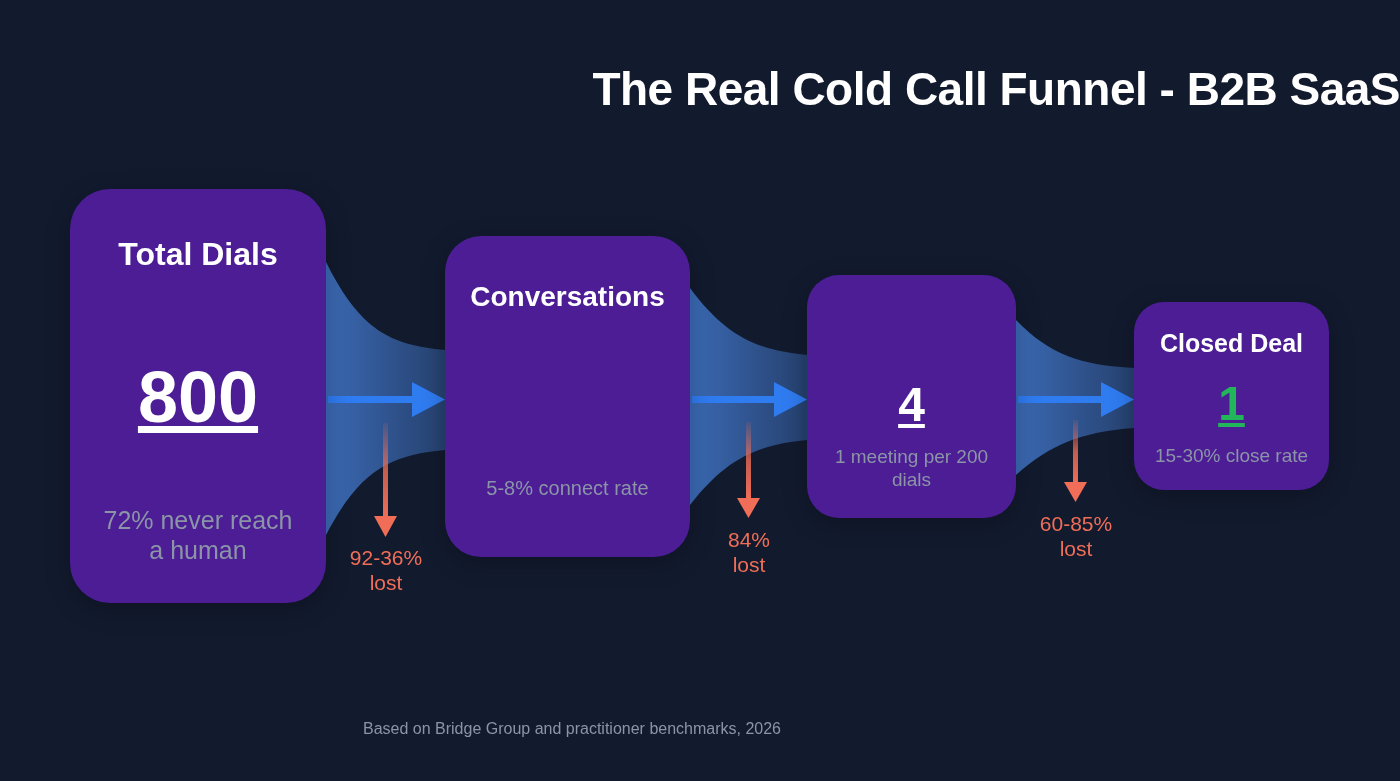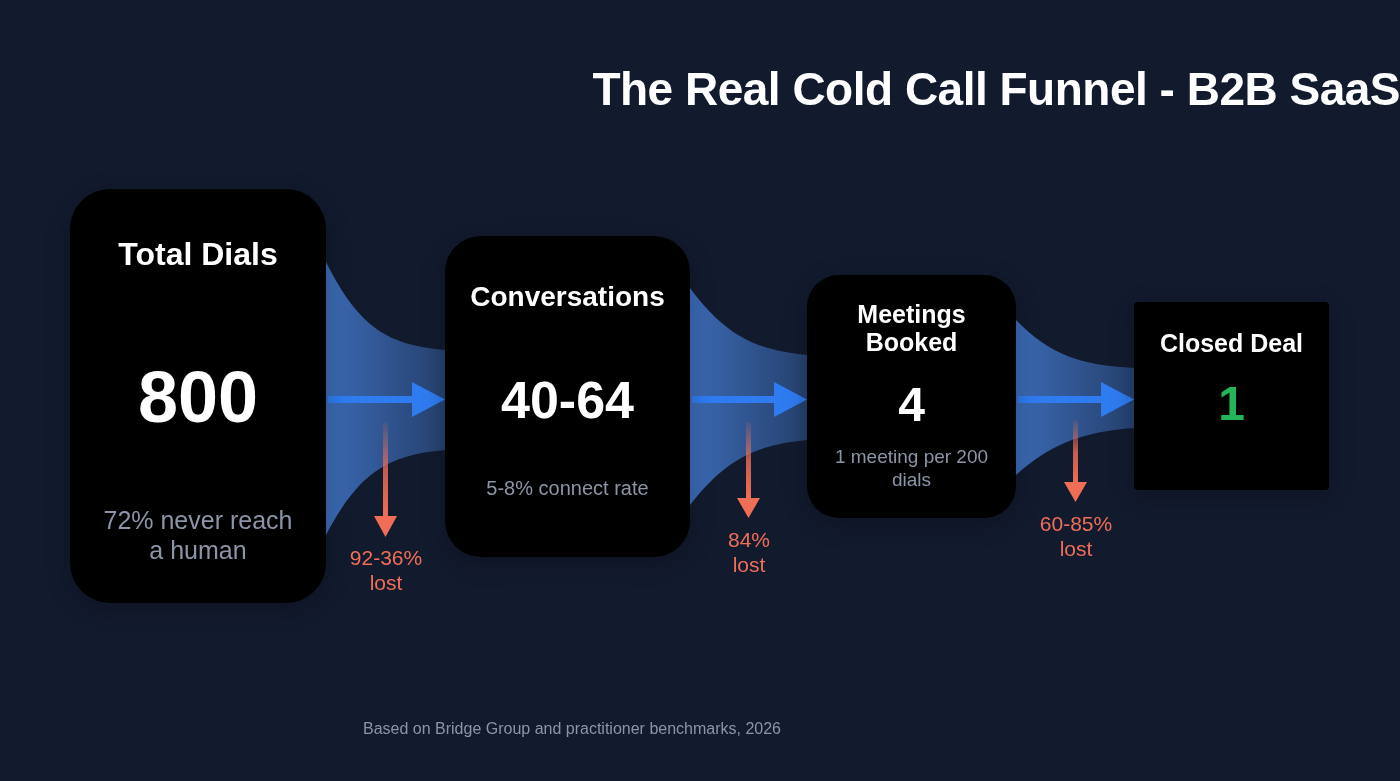--- a/index.html
+++ b/index.html
@@ -10,46 +10,46 @@
     position: relative;
   }
   .title {
     position: absolute; left: 0; top: 62px; width: 1400px;
     text-align: right; color: #ffffff;
     font-size: 46px; font-weight: 700; letter-spacing: -0.5px;
   }
   svg.connectors { position: absolute; left: 0; top: 0; }
   .card {
     position: absolute;
-    background: #000000;
+    background: #4c1d95;
     border-radius: 40px;
     box-shadow: 0 6px 24px rgba(0,0,0,0.25);
     color: #ffffff;
     text-align: center;
   }
   .card .label { position: absolute; left: 0; right: 0; font-weight: 700; color: #ffffff; line-height: 1.1; }
-  .card .value { position: absolute; left: 0; right: 0; font-weight: 700; line-height: 1; }
+  .card .value { position: absolute; left: 0; right: 0; font-weight: 700; line-height: 1; text-decoration: underline; }
   .card .note  { position: absolute; left: 0; right: 0; color: #8b95a7; line-height: 1.2; }
 
   #card-dials { left: 70px; top: 189px; width: 256px; height: 414px; }
   #card-dials .label { top: 48px; font-size: 32px; }
   #card-dials .value { top: 172px; font-size: 72px; }
   #card-dials .note  { top: 316px; font-size: 25px; padding: 0 30px; }
 
   #card-conv { left: 445px; top: 236px; width: 245px; height: 321px; border-radius: 36px; }
   #card-conv .label { top: 46px; font-size: 28px; }
   #card-conv .value { top: 138px; font-size: 52px; }
   #card-conv .note  { top: 240px; font-size: 20px; }
 
   #card-meet { left: 807px; top: 275px; width: 209px; height: 243px; border-radius: 32px; }
   #card-meet .label { top: 26px; font-size: 25px; }
   #card-meet .value { top: 106px; font-size: 48px; }
   #card-meet .note  { top: 171px; font-size: 19px; }
 
-  #card-deal { left: 1134px; top: 302px; width: 195px; height: 188px; border-radius: 4px; }
+  #card-deal { left: 1134px; top: 302px; width: 195px; height: 188px; border-radius: 30px; }
   #card-deal .label { top: 28px; font-size: 25px; }
   #card-deal .value { top: 78px; font-size: 48px; color: #22b55a; }
   #card-deal .note  { top: 143px; font-size: 19px; }
 
   .lost {
     position: absolute; color: #f06e57; font-size: 21px; text-align: center;
     line-height: 1.2; width: 120px;
   }
   .footer {
     position: absolute; left: 0; top: 720px; width: 1144px; text-align: center;
@@ -112,33 +112,32 @@
 </svg>
 
 <div class="card" id="card-dials">
   <div class="label">Total Dials</div>
   <div class="value">800</div>
   <div class="note">72% never reach a human</div>
 </div>
 
 <div class="card" id="card-conv">
   <div class="label">Conversations</div>
-  <div class="value">40-64</div>
   <div class="note">5-8% connect rate</div>
 </div>
 
 <div class="card" id="card-meet">
-  <div class="label" style="padding:0 50px;">Meetings Booked</div>
   <div class="value">4</div>
   <div class="note" style="padding:0 16px;">1 meeting per 200 dials</div>
 </div>
 
 <div class="card" id="card-deal">
   <div class="label">Closed Deal</div>
   <div class="value">1</div>
+  <div class="note">15-30% close rate</div>
 </div>
 
 <div class="lost" style="left:326px; top:545px;">
   <div>92-36%</div>
   <div>lost</div>
 </div>
 <div class="lost" style="left:689px; top:527px;">
   <div>84%</div>
   <div>lost</div>
 </div>

